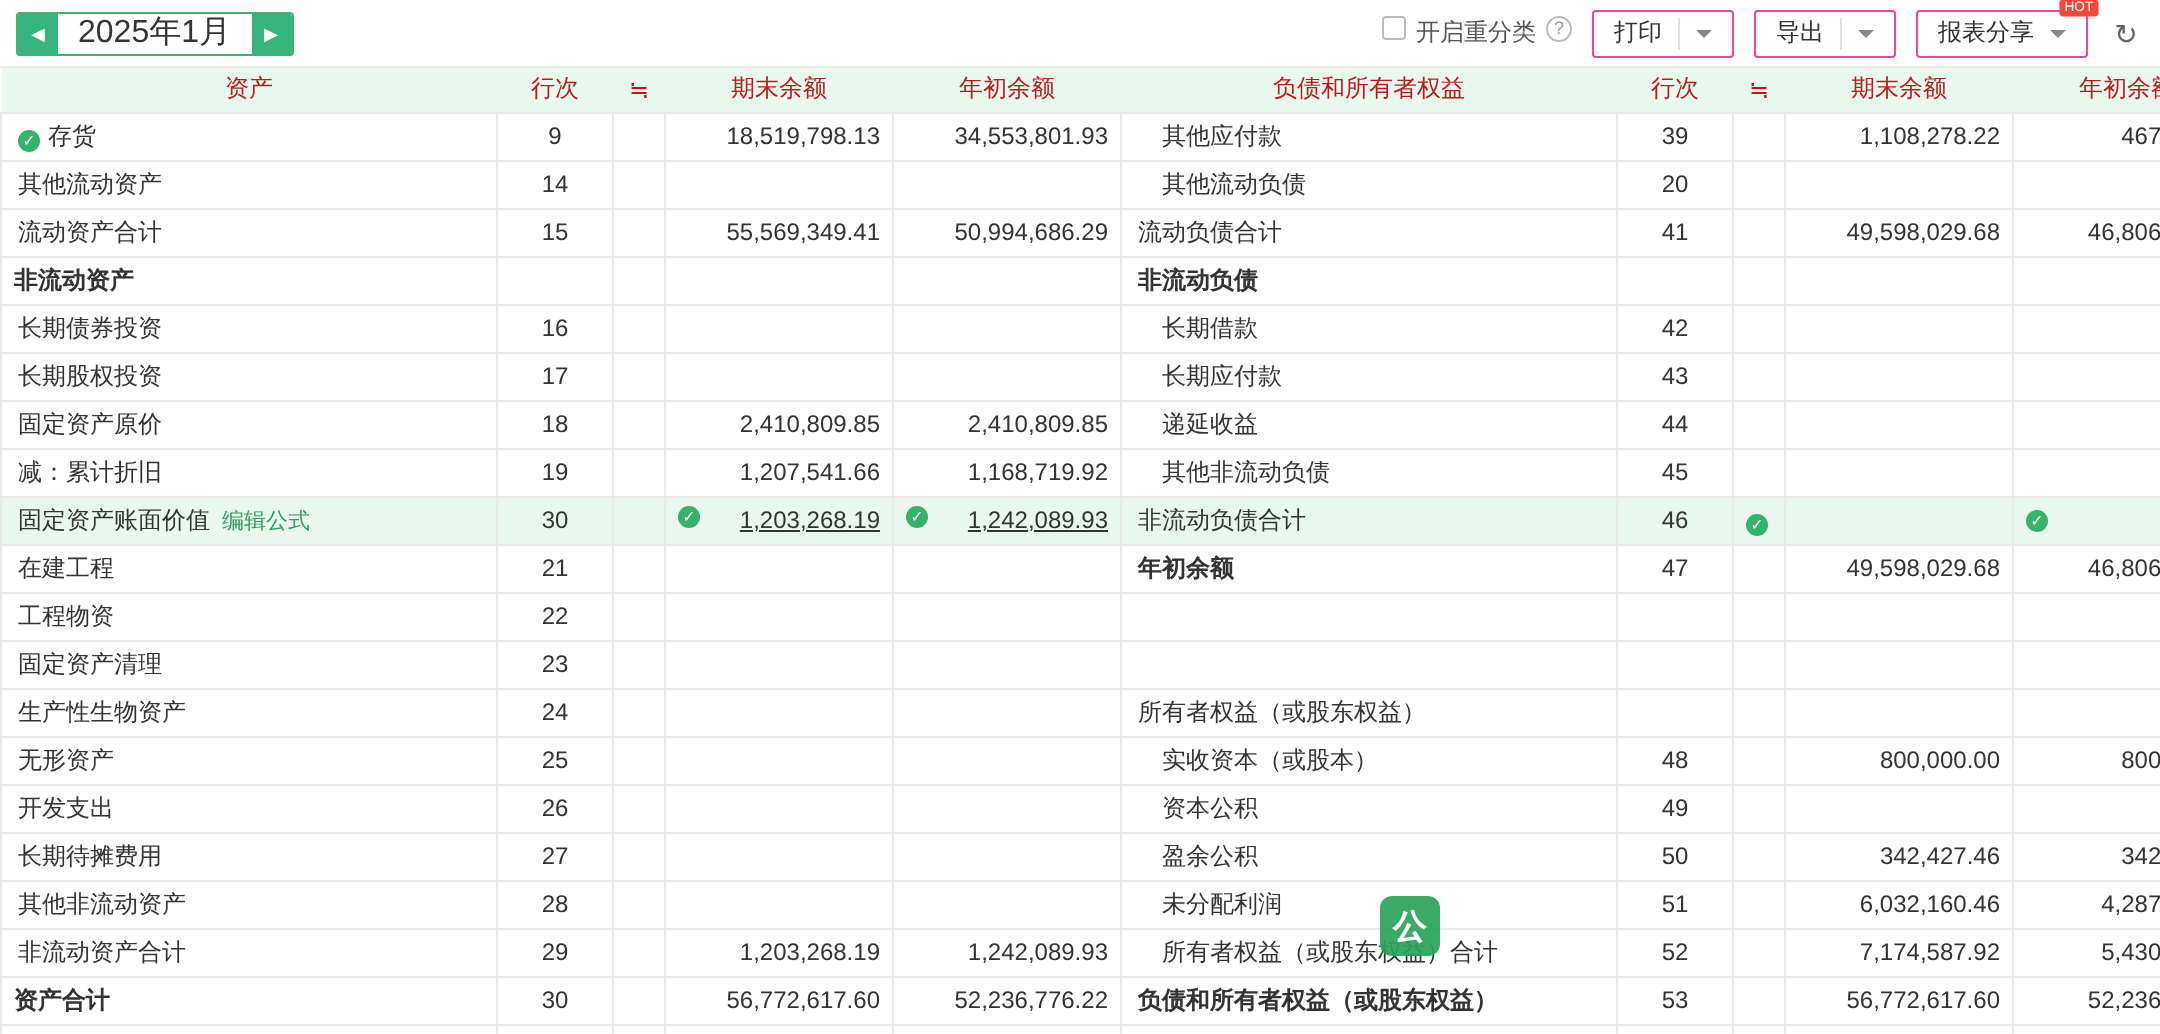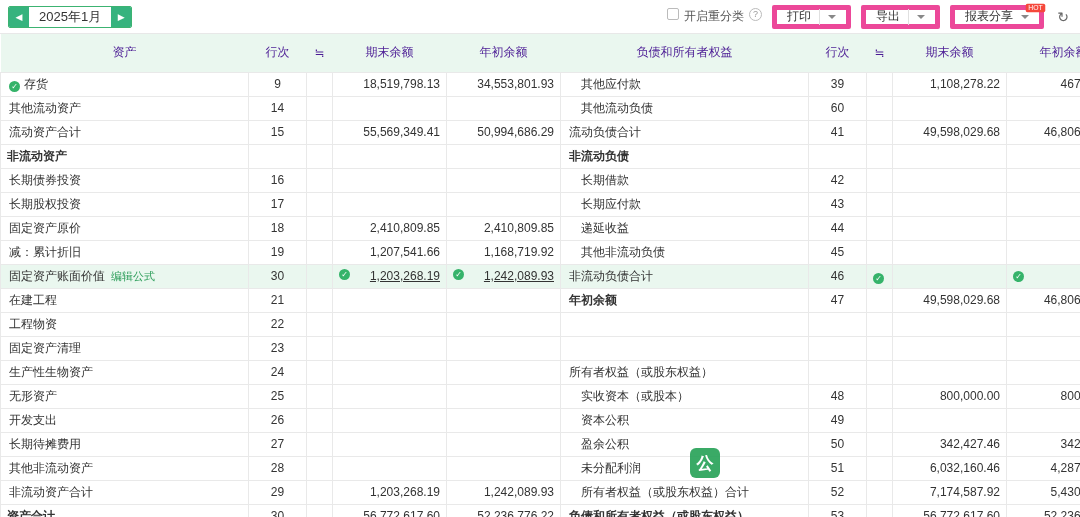--- a/index.html
+++ b/index.html
@@ -35,21 +35,21 @@
   .period-arrow {
     width: 20px; height: 20px;
     background: #36b37e;
     color: #fff;
     display: flex; align-items: center; justify-content: center;
     font-size: 9px;
     cursor: pointer;
   }
   .period-label {
     padding: 0 10px;
-    font-size: 13px;
+    font-size: 16px;
     color: #333;
     line-height: 20px;
     white-space: nowrap;
   }
   .toolbar-right {
     margin-left: auto;
     display: flex;
     align-items: center;
     gap: 10px;
   }
@@ -68,21 +68,21 @@
     color: #999;
     font-size: 9px;
     line-height: 11px;
     text-align: center;
     display: inline-block;
   }
   .btn {
     display: flex; align-items: center;
     height: 24px;
     padding: 0 10px;
-    border: 5px solid #ec4899;
+    border: 1px solid #ec4899;
     background: #fff;
     border-radius: 2px;
     font-size: 12px;
     color: #333;
     cursor: pointer;
     white-space: nowrap;
     position: relative;
   }
   .btn .caret {
     margin-left: 8px;
@@ -109,24 +109,24 @@
     font-size: 14px;
     display: flex; align-items: center; justify-content: center;
     cursor: pointer;
   }
 
   
   .table-wrap { width: 1080px; height: 483px; overflow: hidden; }
   table { border-collapse: collapse; width: 1080px; table-layout: fixed; }
   thead th {
     background: #eaf7ef;
-    color: #4c1d95;
+    color: #b91c1c;
     font-weight: normal;
     font-size: 12px;
-    height: 38px;
+    height: 22px;
     border: 1px solid #d7ead e;
     border-color: #d9e9df;
     text-align: center;
     padding: 0 6px;
   }
   tbody td {
     height: 24px;
     border: 1px solid #e9e9e9;
     font-size: 12px;
     padding: 0 6px;
@@ -267,21 +267,21 @@
             <td class="num"><span>1,108,278.22</span></td>
             <td class="num"><span>467,772.7</span></td>
           </tr>
           <tr>
             <td class="lbl-1"><span>其他流动资产</span></td>
             <td class="ctr"><span>14</span></td>
             <td class="ctr"></td>
             <td class="num"><span></span></td>
             <td class="num"><span></span></td>
             <td class="lbl-2"><span>其他流动负债</span></td>
-            <td class="ctr"><span>60</span></td>
+            <td class="ctr"><span>20</span></td>
             <td class="ctr"></td>
             <td class="num"><span></span></td>
             <td class="num"><span></span></td>
           </tr>
           <tr>
             <td class="lbl-1"><span>流动资产合计</span></td>
             <td class="ctr"><span>15</span></td>
             <td class="ctr"></td>
             <td class="num"><span>55,569,349.41</span></td>
             <td class="num"><span>50,994,686.29</span></td>

